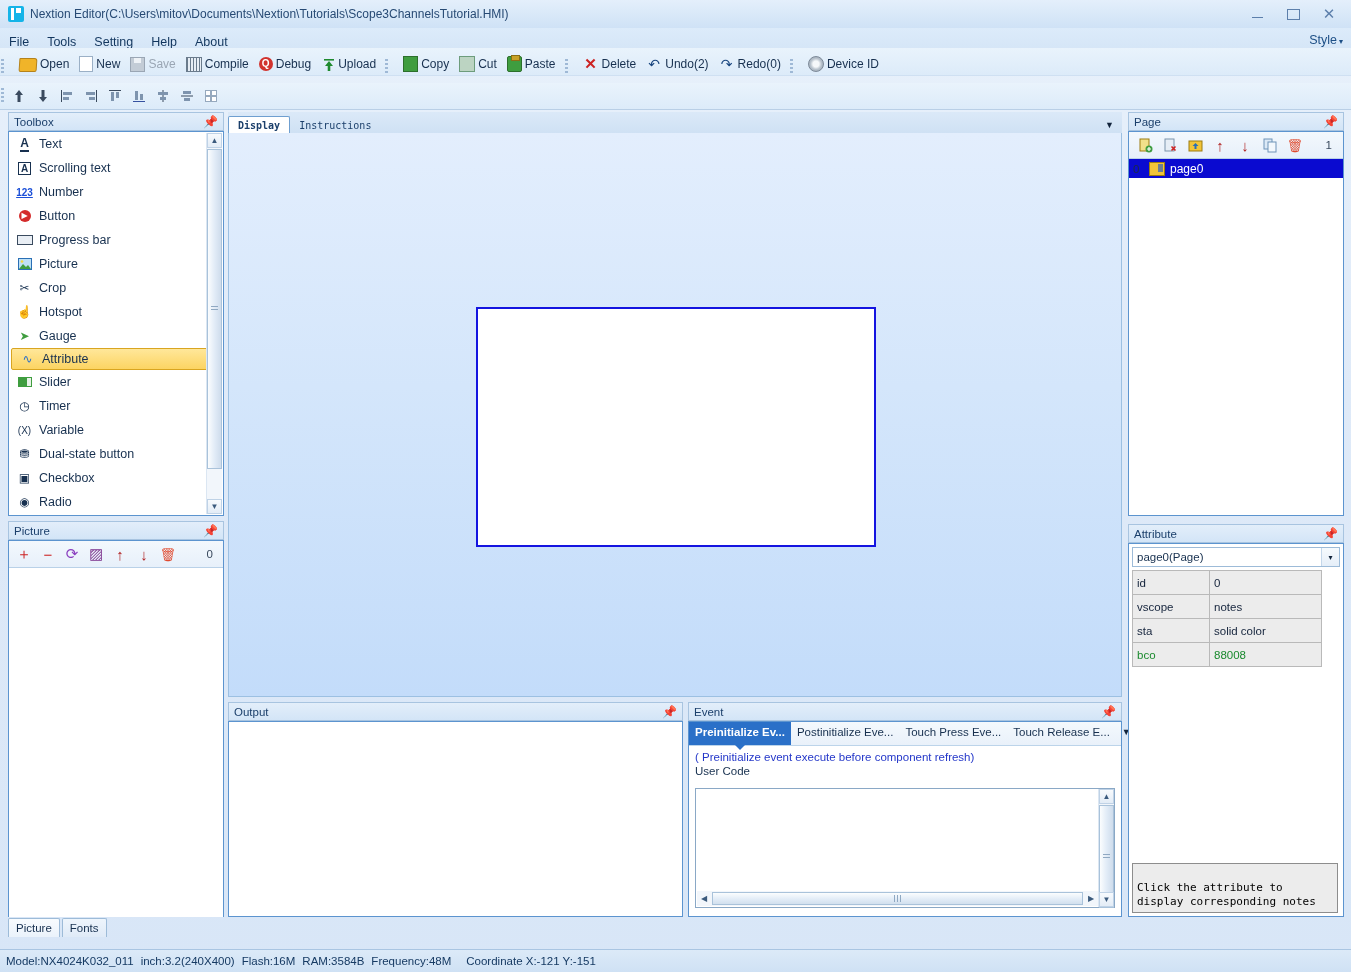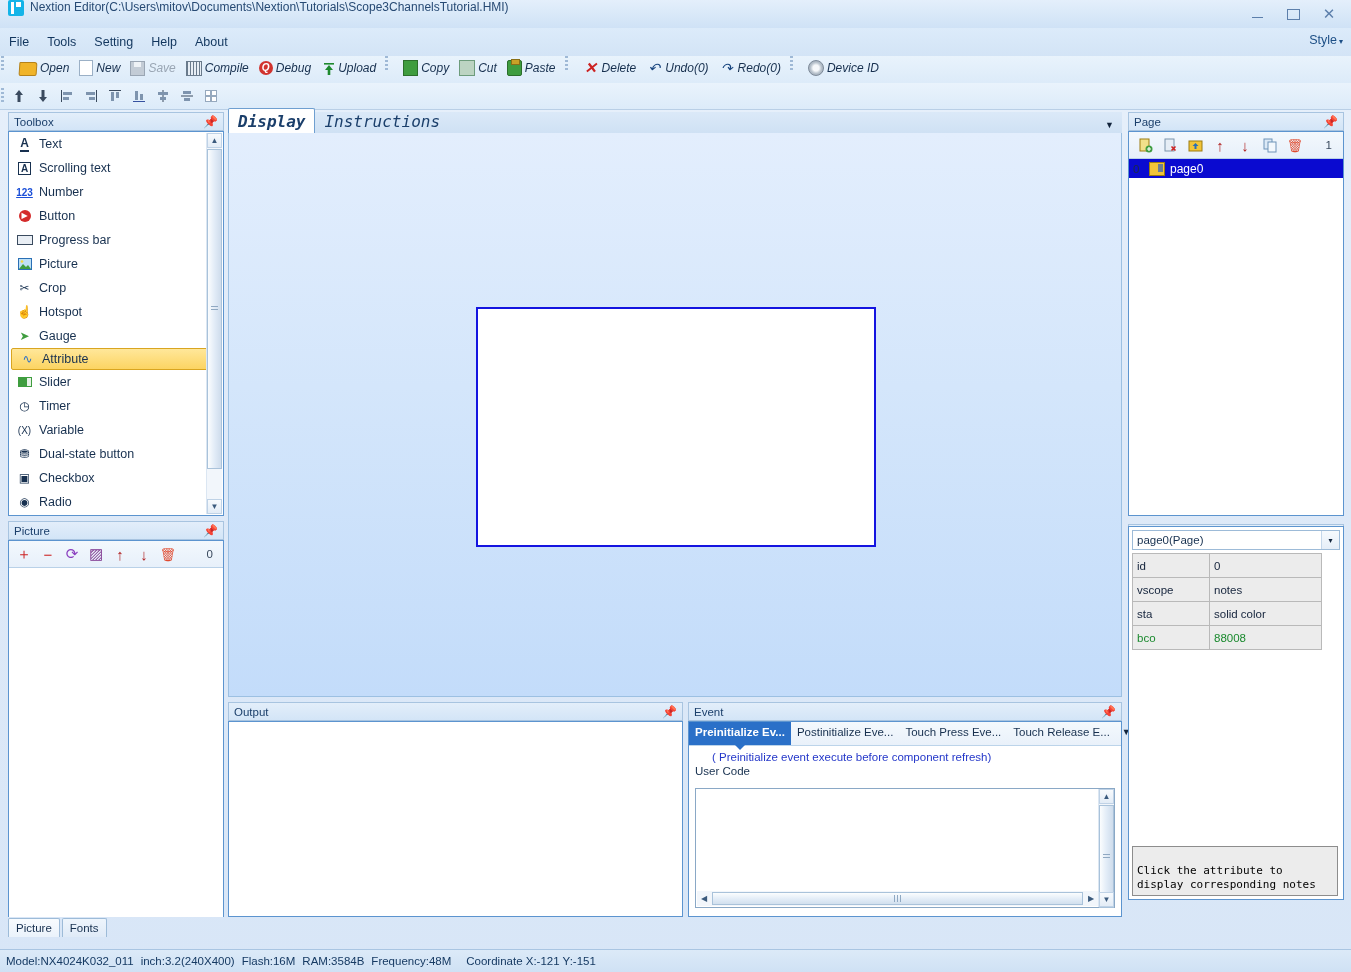--- a/index.html
+++ b/index.html
@@ -9,21 +9,21 @@
     font-size:12px;color:#1a2a4a;
     background:#d6e6f7;
     -webkit-font-smoothing:antialiased;
   }
   .app{position:relative;width:1351px;height:972px;
        background:linear-gradient(180deg,#e8f1fb 0%,#dfeaf8 40%,#d8e6f7 100%);}
 
   
   .titlebar{position:absolute;left:0;top:0;width:1351px;height:28px;
      background:linear-gradient(180deg,#e4effb 0%,#d8e8f8 55%,#cfe2f6 100%);
-     border-bottom:1px solid #b6cbe4;display:flex;}
+     border-bottom:1px solid #b6cbe4;display:flex;align-items:center;}
   .title-ico{width:16px;height:16px;margin-left:8px;margin-right:6px;flex:none;
      background:#14b4e8;border-radius:2px;position:relative;}
   .title-ico:before{content:"";position:absolute;left:3px;top:2px;width:3px;height:12px;background:#fff;}
   .title-ico:after{content:"";position:absolute;left:8px;top:2px;width:5px;height:5px;background:#fff;}
   .title-text{font-size:12px;color:#274a74;white-space:nowrap;}
   .win-btns{position:absolute;right:4px;top:0;height:28px;display:flex;align-items:center;gap:0px;}
   .win-btn{width:36px;height:26px;display:flex;align-items:center;justify-content:center;
      color:#5a7ba6;font-size:13px;}
   .win-btn.min:after{content:"";display:block;width:11px;height:1px;background:#5c7fab;margin-top:7px;}
   .win-btn.max:after{content:"";display:block;width:11px;height:9px;border:1px solid #5c7fab;}
@@ -31,23 +31,23 @@
 
   
   .menubar{position:absolute;left:0;top:28px;width:1351px;height:28px;
      background:linear-gradient(180deg,#dcebfa 0%,#d3e4f6 100%);
      display:flex;align-items:center;border-bottom:1px solid #c3d6ec;}
   .menu-item{padding:3px 9px;font-size:12.5px;color:#12365e;cursor:default;}
   .style-btn{position:absolute;right:8px;top:5px;font-size:12.5px;color:#1d4f86;}
   .style-btn .caret{font-size:8px;margin-left:2px;}
 
   
-  .toolbar1{position:absolute;left:0;top:56px;width:1351px;height:27px;
+  .toolbar1{position:absolute;left:0;top:48px;width:1351px;height:27px;
      background:linear-gradient(180deg,#e9f3fc 0%,#dcebf9 100%);
-     border-bottom:1px solid #cfe0f2;display:flex;align-items:flex-start;font-style:italic;}
+     border-bottom:1px solid #cfe0f2;display:flex;align-items:flex-end;}
   .toolbar2{position:absolute;left:0;top:83px;width:1351px;height:26px;
      background:linear-gradient(180deg,#e9f3fc 0%,#dcebf9 100%);
      border-bottom:1px solid #b9cfe6;display:flex;align-items:center;}
   .tgroup{display:flex;align-items:center;height:23px;padding:0 3px;
      background:linear-gradient(180deg,#f2f8fe 0%,#e3eefa 100%);
      border:1px solid #cfe0f0;border-radius:2px;margin-left:4px;}
   .tgroup.plain{border:none;background:none;}
   .tb{display:flex;align-items:center;gap:3px;padding:2px 5px;border-radius:2px;
      font-size:12px;color:#17304f;white-space:nowrap;cursor:default;}
   .tb.disabled{color:#9aa6b4;}
@@ -119,21 +119,21 @@
      background:linear-gradient(180deg,#eef5fc 0%,#dfeaf7 100%);
      border:1px solid #9dbbd8;border-bottom:none;border-radius:2px 2px 0 0;}
   .ftab.sel{background:linear-gradient(180deg,#f8fbfe 0%,#eaf2fb 100%);}
 
   
   #centerpanel{position:absolute;left:228px;top:112px;width:894px;height:585px;}
   .doctabs{height:21px;display:flex;align-items:flex-end;
      background:linear-gradient(180deg,#dbe9f8 0%,#cfe1f4 100%);
      border-bottom:1px solid #6f9fd0;position:relative;}
   .dtab{font-family:"DejaVu Sans Mono","Liberation Mono",monospace;
-     font-size:16px;color:#1b3f6b;padding:3px 9px 2px 9px;font-style:italic;}
+     font-size:10px;color:#1b3f6b;padding:3px 9px 2px 9px;}
   .dtab.sel{background:#fff;border:1px solid #6f9fd0;border-bottom:1px solid #fff;
      font-weight:bold;border-radius:2px 2px 0 0;margin-bottom:-1px;}
   .tabs-caret{position:absolute;right:8px;bottom:3px;font-size:9px;color:#12243c;}
   .canvas{position:absolute;left:0;top:21px;width:894px;height:564px;
      background:linear-gradient(180deg,#e3eefd 0%,#d4e6fb 45%,#c3dcfa 100%);
      border:1px solid #9cc0e2;border-top:none;box-sizing:border-box;overflow:hidden;}
   .screen{position:absolute;left:247px;top:174px;width:400px;height:240px;
      background:#ffffff;border:2px solid #1414e0;box-sizing:border-box;}
 
   
@@ -145,21 +145,21 @@
   #eventpanel{position:absolute;left:688px;top:702px;width:434px;height:215px;}
   #eventpanel .body{position:absolute;left:0;top:19px;width:434px;height:196px;
      background:#fff;border:1px solid #5c94cf;box-sizing:border-box;}
   .evtabs{height:23px;display:flex;align-items:stretch;position:relative;
      background:linear-gradient(180deg,#f4f9fd 0%,#e9f1fa 100%);border-bottom:1px solid #bcd4ea;}
   .evtab{font-size:11.5px;color:#17304f;padding:4px 6px;white-space:nowrap;box-sizing:border-box;}
   .evtab.sel{background:#2a70c8;color:#fff;font-weight:bold;position:relative;}
   .evtab.sel:after{content:"";position:absolute;left:50%;bottom:-5px;transform:translateX(-50%);
      border-left:5px solid transparent;border-right:5px solid transparent;border-top:5px solid #2a70c8;}
   .ev-caret{margin-left:auto;padding:5px 6px;font-size:9px;color:#12243c;}
-  .ev-note{font-size:11.5px;color:#2437c9;padding:5px 0 2px 6px;margin-left:17px;}
+  .ev-note{font-size:11.5px;color:#2437c9;padding:5px 0 2px 6px;}
   .ev-usercode{font-size:11.5px;color:#17304f;padding:0 0 3px 6px;}
   .codebox{position:absolute;left:6px;top:66px;width:420px;height:120px;
      border:1px solid #8aa8c6;background:#fff;box-sizing:border-box;}
   .hscroll{position:absolute;left:1px;right:16px;bottom:1px;height:15px;display:flex;align-items:center;
      background:#f2f6fb;}
   .hs-arrow{width:14px;height:14px;display:flex;align-items:center;justify-content:center;
      font-size:8px;color:#3b5a7d;}
   .hs-thumb{flex:1;height:13px;margin:0 1px;
      background:linear-gradient(180deg,#fbfdfe 0%,#e2ecf7 55%,#d2e0ee 100%);
      border:1px solid #a9c2da;box-sizing:border-box;
@@ -176,21 +176,21 @@
   .page-row{height:19px;display:flex;align-items:center;font-size:12px;padding-left:4px;}
   .page-row .idx{width:14px;color:#1b2c44;font-size:11.5px;}
   .page-row.sel{background:#0a0ad0;color:#fff;}
   .page-ic{width:14px;height:12px;margin:0 5px 0 2px;background:#f2c438;border:1px solid #9c7c10;
      position:relative;flex:none;}
   .page-ic:after{content:"";position:absolute;right:1px;top:1px;width:5px;height:8px;
      background:#6c7d92;}
 
   
   #attrpanel{position:absolute;left:1128px;top:524px;width:216px;height:393px;}
-  #attrpanel .body{position:absolute;left:0;top:2px;width:216px;height:374px;
+  #attrpanel .body{position:absolute;left:0;top:19px;width:216px;height:374px;
      background:#fff;border:1px solid #5c94cf;box-sizing:border-box;}
   .attr-combo{margin:3px;height:20px;display:flex;align-items:center;
      border:1px solid #9dbbd8;background:#fff;font-size:11.5px;color:#17304f;padding-left:4px;
      box-sizing:border-box;}
   .attr-combo .cbtn{margin-left:auto;width:17px;height:18px;display:flex;align-items:center;
      justify-content:center;font-size:8px;color:#12243c;
      background:linear-gradient(180deg,#f6fafd 0%,#e5eef8 100%);border-left:1px solid #c4d7ea;}
   .attr-table{margin:2px 3px 0 3px;border-collapse:collapse;width:190px;}
   .attr-table td{border:1px solid #b9b9b9;height:21px;font-size:11.5px;padding-left:4px;
      background:#ececec;color:#15243c;}
@@ -282,21 +282,21 @@
       </div>
     </div>
     <div class="gripper"></div>
     <div class="tgroup plain">
       <div class="tb">
         <span class="ic ic-delete">✕</span>
         <span>Delete</span>
       </div>
       <div class="tb">
         <span class="ic ic-undo">↶</span>
-        <span>Undo(0)</span>
+        <span>Undo(2)</span>
       </div>
       <div class="tb">
         <span class="ic ic-redo">↷</span>
         <span>Redo(0)</span>
       </div>
     </div>
     <div class="gripper"></div>
     <div class="tgroup plain">
       <div class="tb">
         <span class="ic ic-device"></span>

